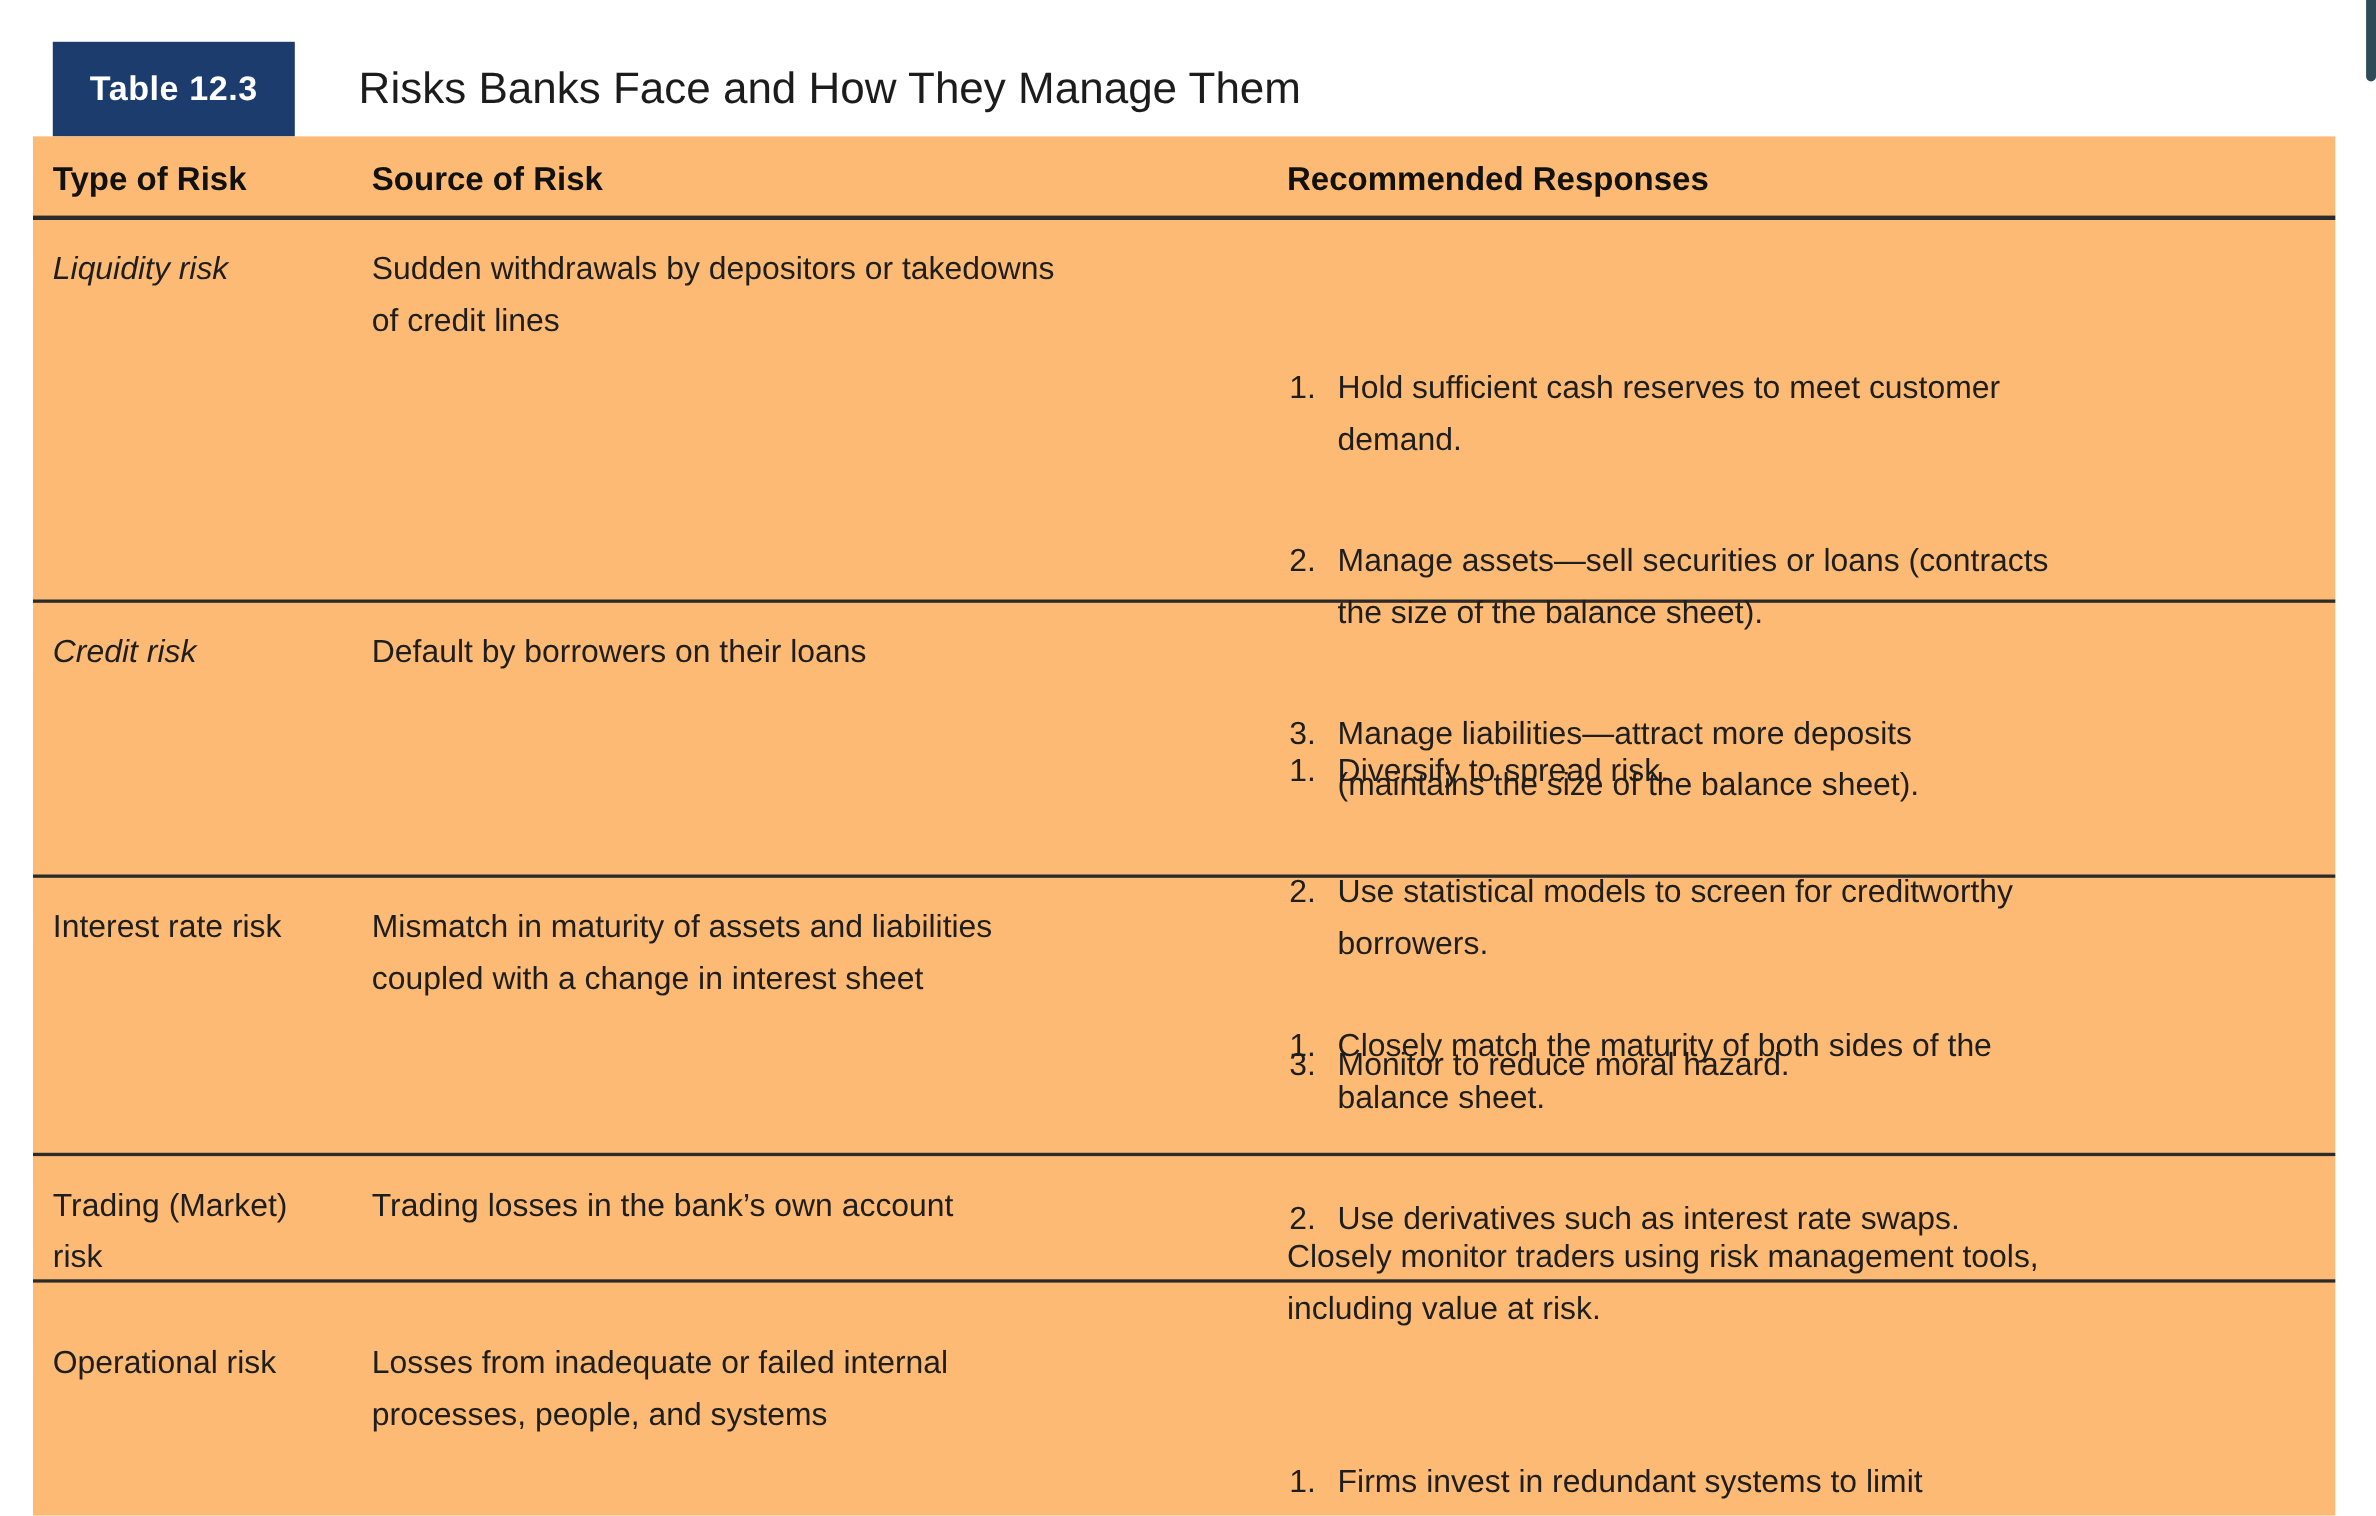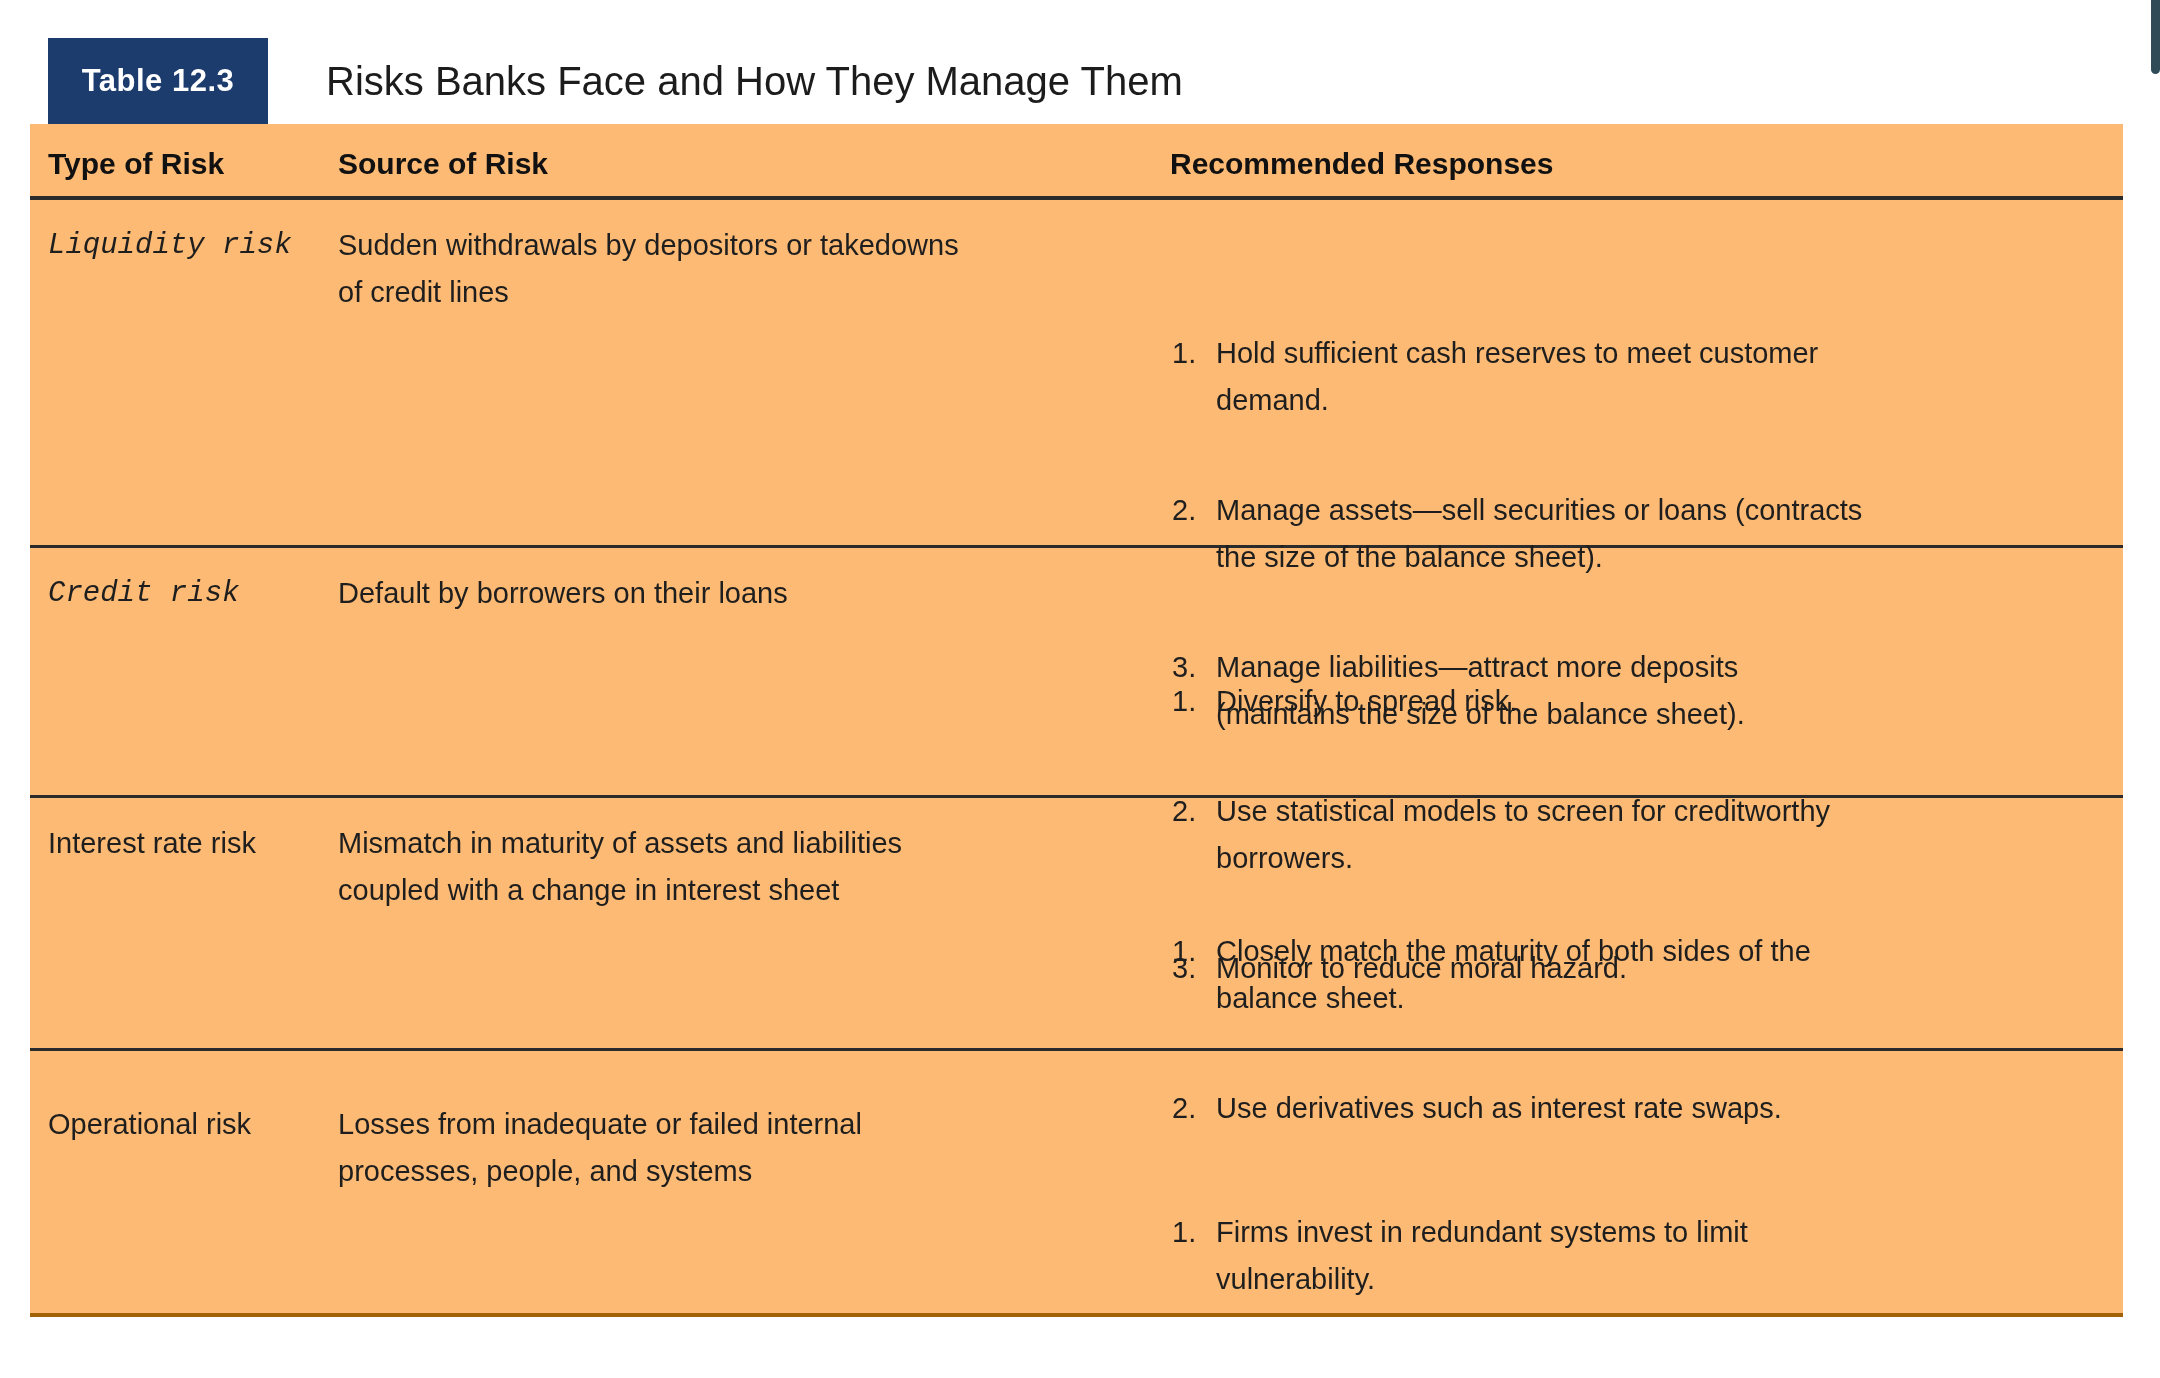--- a/index.html
+++ b/index.html
@@ -29,21 +29,21 @@
   }
   .trow.head { height:76px; border-bottom:4px solid #2b2b2b; }
   .trow.last { border-bottom:4px solid #a16207;margin-top:28px; }
   .cell {
     padding:22px 20px 0 18px; font-size:29px; line-height:47px;
     white-space:pre-line;
   }
   .trow.head .cell { padding-top:16px; font-weight:700; font-size:30px; color:#111111; white-space:nowrap; }
   .cell.c2 { padding-left:8px; }
   .cell.c3 { padding-left:10px; }
-  .italic { font-style:italic;font-family:Liberation Mono, monospace; }
+  .italic { font-style:italic; }
   ol.responses {
     list-style:none; counter-reset:item; margin-top:14px;
   }
   ol.responses li {
     counter-increment:item; position:relative; padding-left:46px;
     margin-bottom:16px; white-space:pre-line;
   }
   ol.responses li::before {
     content:counter(item) ".";
     position:absolute; left:2px; top:0;
@@ -105,20 +105,29 @@
 coupled with a change in interest sheet</div>
       <div class="cell c3">
         <ol class="responses">
           <li>Closely match the maturity of both sides of the
 balance sheet.</li>
           <li>Use derivatives such as interest rate swaps.</li>
         </ol>
       </div>
     </div>
 
+    <div class="trow" style="height:115px">
+      <div class="cell c1">Trading (Market)
+risk</div>
+      <div class="cell c2">Trading losses in the bank’s own account</div>
+      <div class="cell c3">
+        <p class="plain">Closely monitor traders using risk management tools,
+including value at risk.</p>
+      </div>
+    </div>
 
     <div class="trow last" style="height:238px">
       <div class="cell c1">Operational risk</div>
       <div class="cell c2">Losses from inadequate or failed internal
 processes, people, and systems</div>
       <div class="cell c3">
         <ol class="responses">
           <li>Firms invest in redundant systems to limit
 vulnerability.</li>
           

